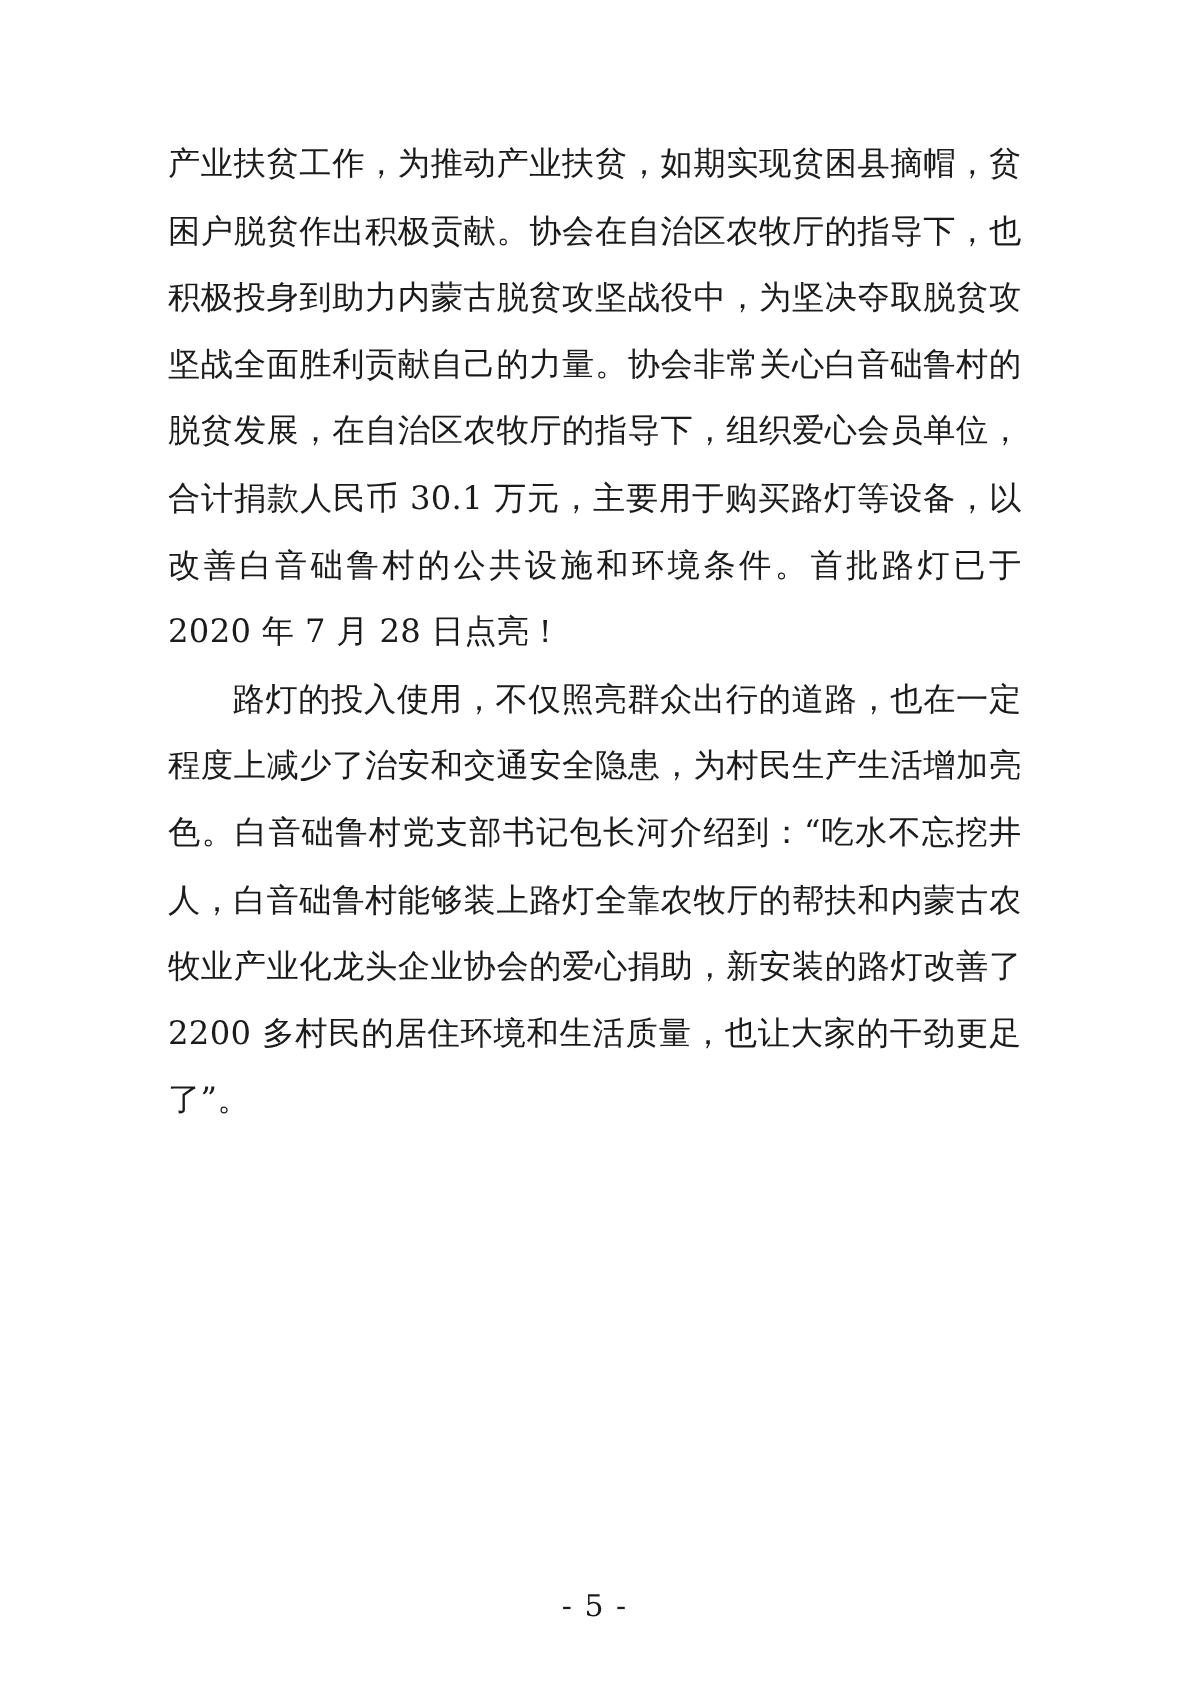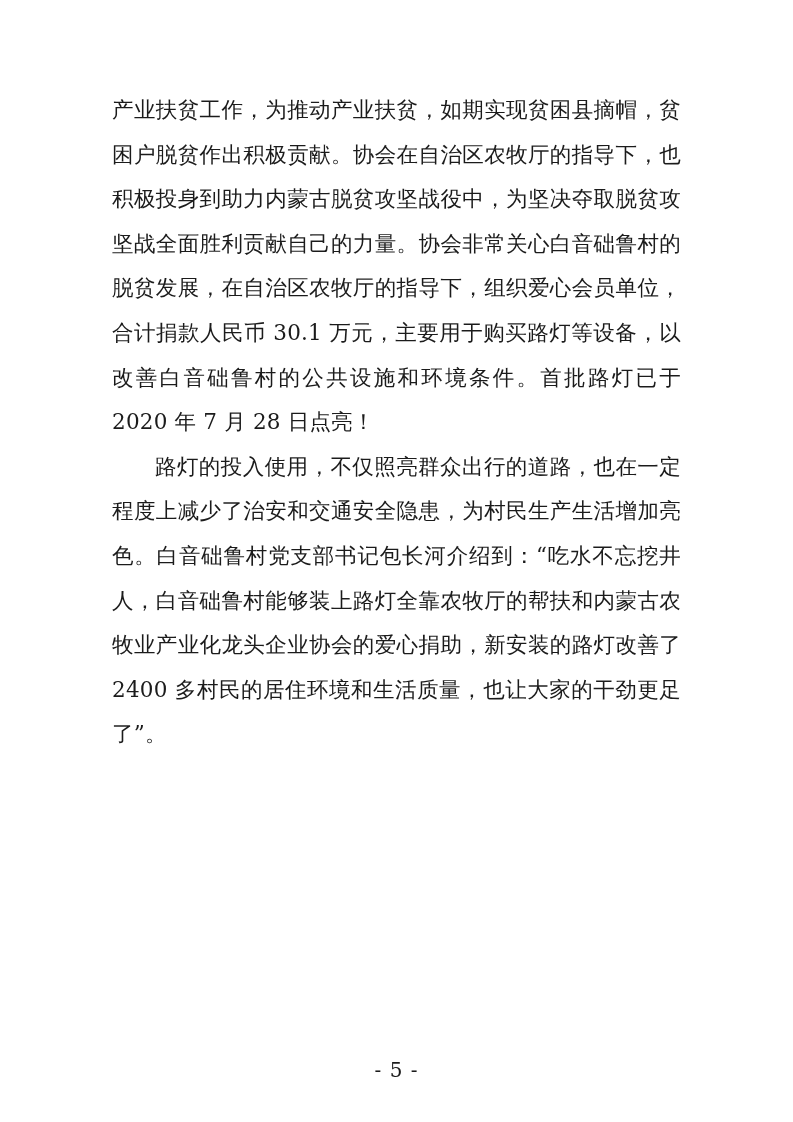--- a/index.html
+++ b/index.html
@@ -51,16 +51,16 @@
     color: #1b1b1b;
     letter-spacing: 1px;
   }
 </style>
 </head>
 <body>
 
 <div class="page">
   <div class="body-text">
     <p class="para first">产业扶贫工作，为推动产业扶贫，如期实现贫困县摘帽，贫困户脱贫作出积极贡献。协会在自治区农牧厅的指导下，也积极投身到助力内蒙古脱贫攻坚战役中，为坚决夺取脱贫攻坚战全面胜利贡献自己的力量。协会非常关心白音础鲁村的脱贫发展，在自治区农牧厅的指导下，组织爱心会员单位，合计捐款人民币 30.1 万元，主要用于购买路灯等设备，以改善白音础鲁村的公共设施和环境条件。首批路灯已于 2020 年 7 月 28 日点亮！</p>
-    <p class="para">路灯的投入使用，不仅照亮群众出行的道路，也在一定程度上减少了治安和交通安全隐患，为村民生产生活增加亮色。白音础鲁村党支部书记包长河介绍到：“吃水不忘挖井人，白音础鲁村能够装上路灯全靠农牧厅的帮扶和内蒙古农牧业产业化龙头企业协会的爱心捐助，新安装的路灯改善了 2400 多村民的居住环境和生活质量，也让大家的干劲更足了”。</p>
+    <p class="para">路灯的投入使用，不仅照亮群众出行的道路，也在一定程度上减少了治安和交通安全隐患，为村民生产生活增加亮色。白音础鲁村党支部书记包长河介绍到：“吃水不忘挖井人，白音础鲁村能够装上路灯全靠农牧厅的帮扶和内蒙古农牧业产业化龙头企业协会的爱心捐助，新安装的路灯改善了 2200 多村民的居住环境和生活质量，也让大家的干劲更足了”。</p>
   </div>
   <div class="page-number">- 5 -</div>
 </div>
 
 </body></html>

